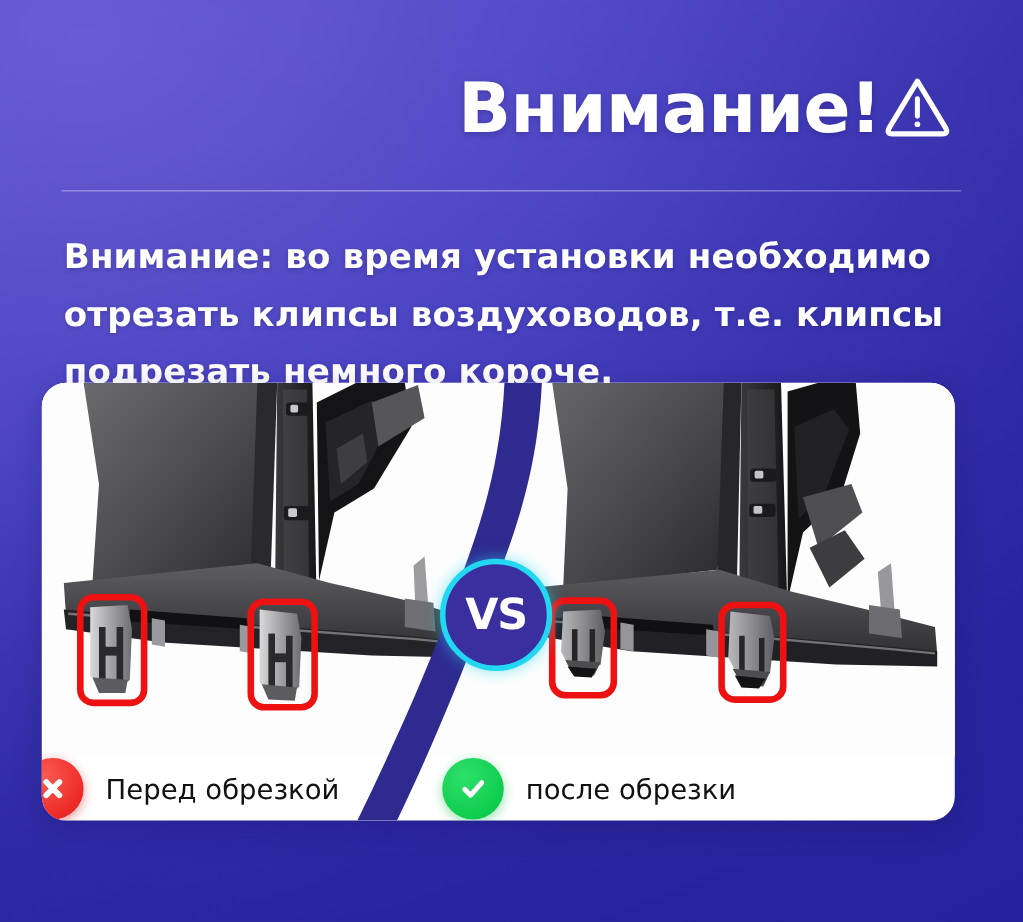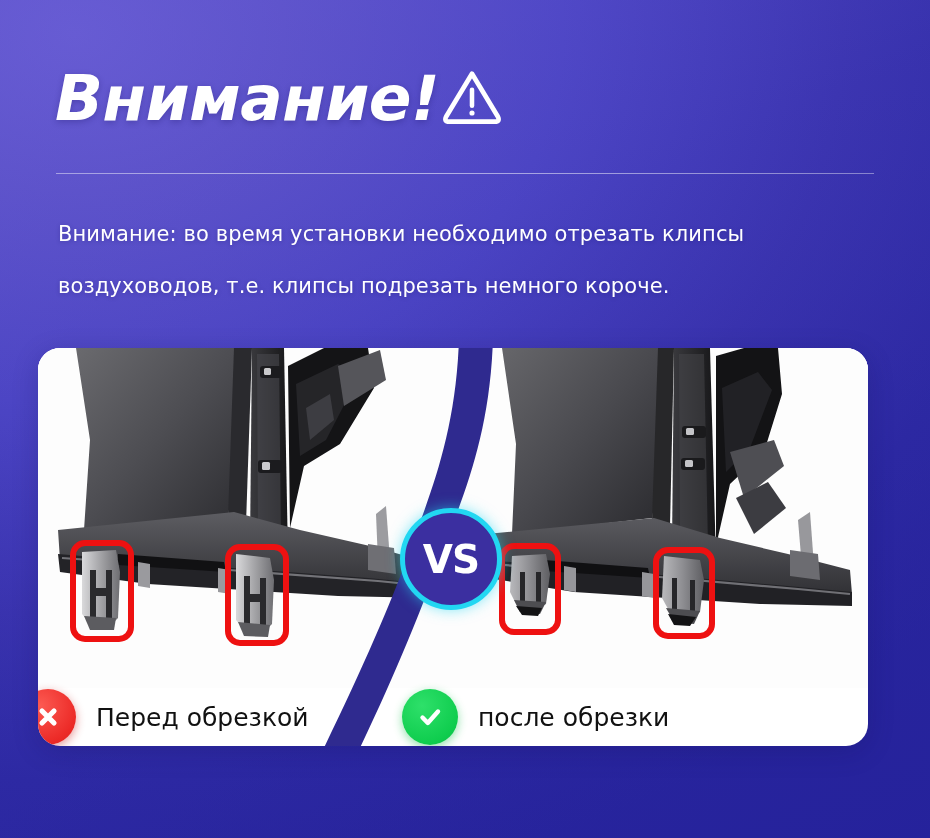--- a/index.html
+++ b/index.html
@@ -29,22 +29,21 @@
 
   
   .header {
     position: absolute;
     left: 55px;
     top: 48px;
     right: 55px;
     height: 100px;
     display: flex;
     align-items: center;
-    justify-content: flex-start;
-    font-style: italic;
+    justify-content: flex-end;
   }
   .title {
     color: #ffffff;
     font-size: 63px;
     font-weight: 700;
     letter-spacing: -0.5px;
     line-height: 1;
     white-space: nowrap;
     font-family: "DejaVu Sans", sans-serif;
     text-shadow: 0 2px 6px rgba(20,16,90,0.28);
@@ -60,22 +59,22 @@
     background: linear-gradient(90deg, rgba(255,255,255,0.45), rgba(255,255,255,0.55) 45%, rgba(255,255,255,0.40));
   }
 
   
   .copy {
     position: absolute;
     left: 58px;
     top: 208px;
     width: 830px;
     color: #ffffff;
-    font-size: 21px;
-    font-weight: 400;
+    font-size: 31px;
+    font-weight: 700;
     line-height: 52px;
     letter-spacing: 0.1px;
     font-family: "DejaVu Sans", sans-serif;
     text-shadow: 0 1px 4px rgba(20,16,90,0.25);
   }
 
   
   .card {
     position: absolute;
     left: 38px;

